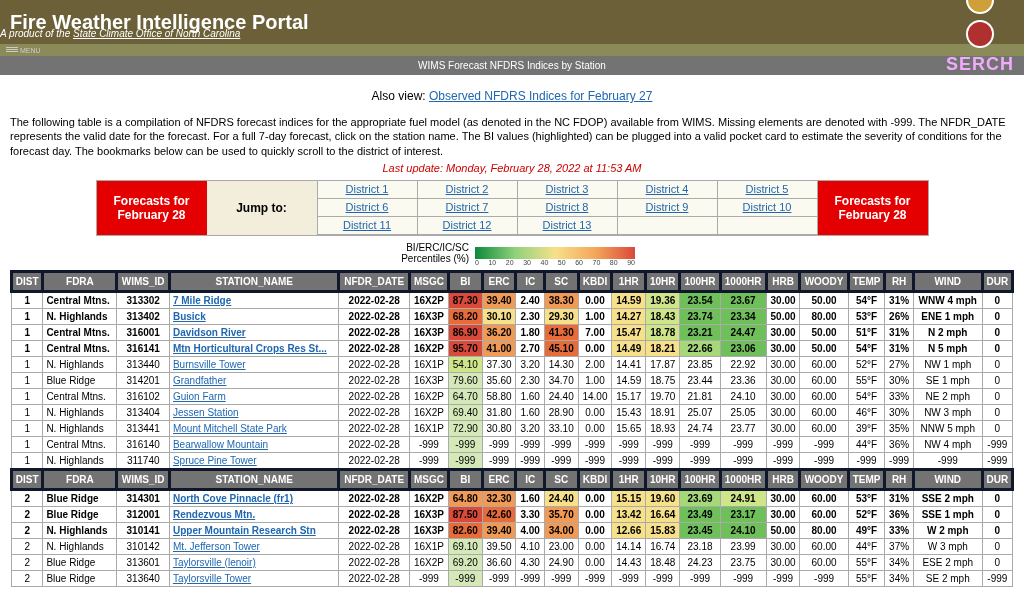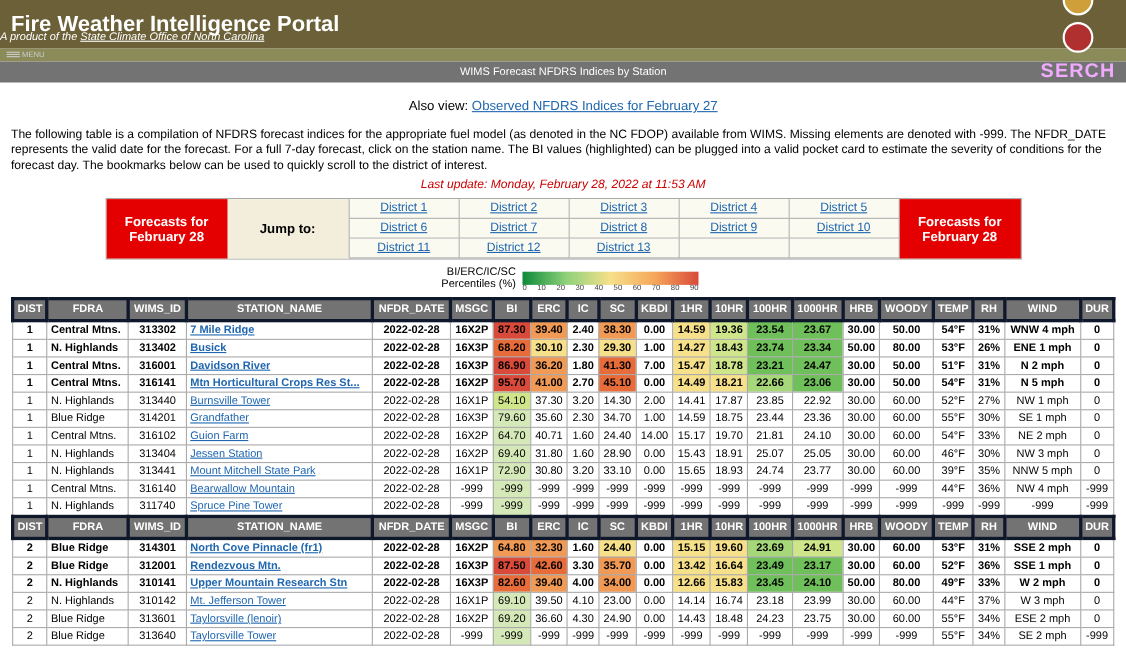--- a/index.html
+++ b/index.html
@@ -323,21 +323,21 @@
           <td>0</td>
         </tr>
         <tr>
           <td>1</td>
           <td class="left">Central Mtns.</td>
           <td>316102</td>
           <td class="stn left"><a href="#">Guion Farm</a></td>
           <td>2022-02-28</td>
           <td>16X2P</td>
           <td class="d5">64.70</td>
-          <td>40.71</td>
+          <td>58.80</td>
           <td>1.60</td>
           <td>24.40</td>
           <td>14.00</td>
           <td>15.17</td>
           <td>19.70</td>
           <td>21.81</td>
           <td>24.10</td>
           <td>30.00</td>
           <td>60.00</td>
           <td>54°F</td>

